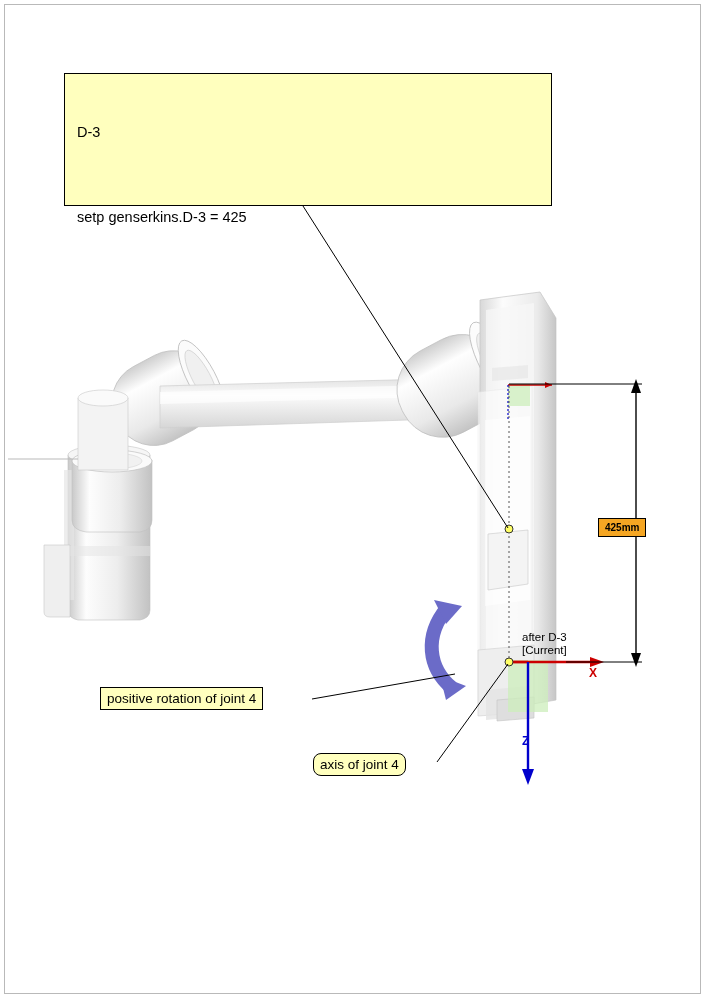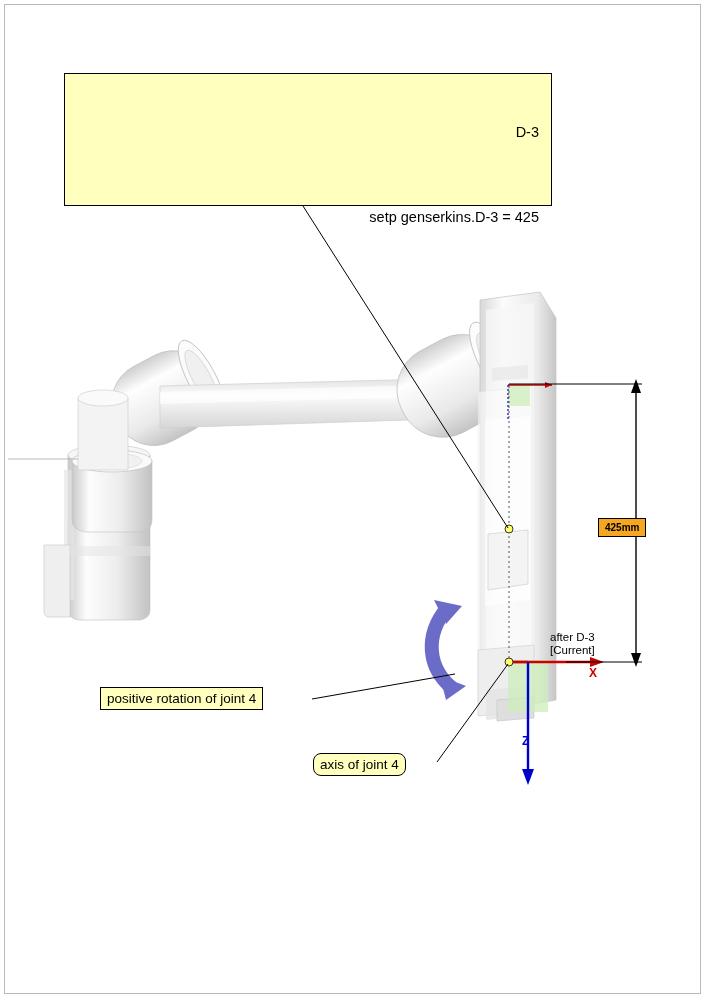--- a/index.html
+++ b/index.html
@@ -38,21 +38,20 @@
     line-height: 1.35;
     white-space: pre-wrap;
   }
   #main-note {
     left: 64px;
     top: 73px;
     width: 488px;
     height: 133px;
     padding: 10px 12px;
     font-size: 14.5px;
-    text-align: right;
   }
   #main-note .line-title { margin: 0 0 14px 0; }
   #main-note .line-body { margin: 0 0 8px 0; }
   #main-note .line-code { margin: 12px 0 16px 0; }
 
   .small-label {
     position: absolute;
     background: #ffffbe;
     border: 1px solid #000000;
     box-sizing: border-box;
@@ -231,18 +230,18 @@
   </svg>
 
   <div class="callout" id="main-note">
     <div class="line-title">D-3</div>
     <div class="line-code">setp genserkins.D-3 = 425</div>
   </div>
 
   <div class="small-label" id="label-rotation">positive rotation of joint 4</div>
   <div class="small-label" id="label-axis">axis of joint 4</div>
   <div id="label-425">425mm</div>
-  <div id="label-after" style="white-space:pre-line;margin-left:28px;">after D-3
+  <div id="label-after" style="white-space:pre-line;">after D-3
 [Current]</div>
   <div class="axis-letter" id="x-letter">X</div>
   <div class="axis-letter" id="z-letter">Z</div>
 
 </div>
 
 </body></html>

